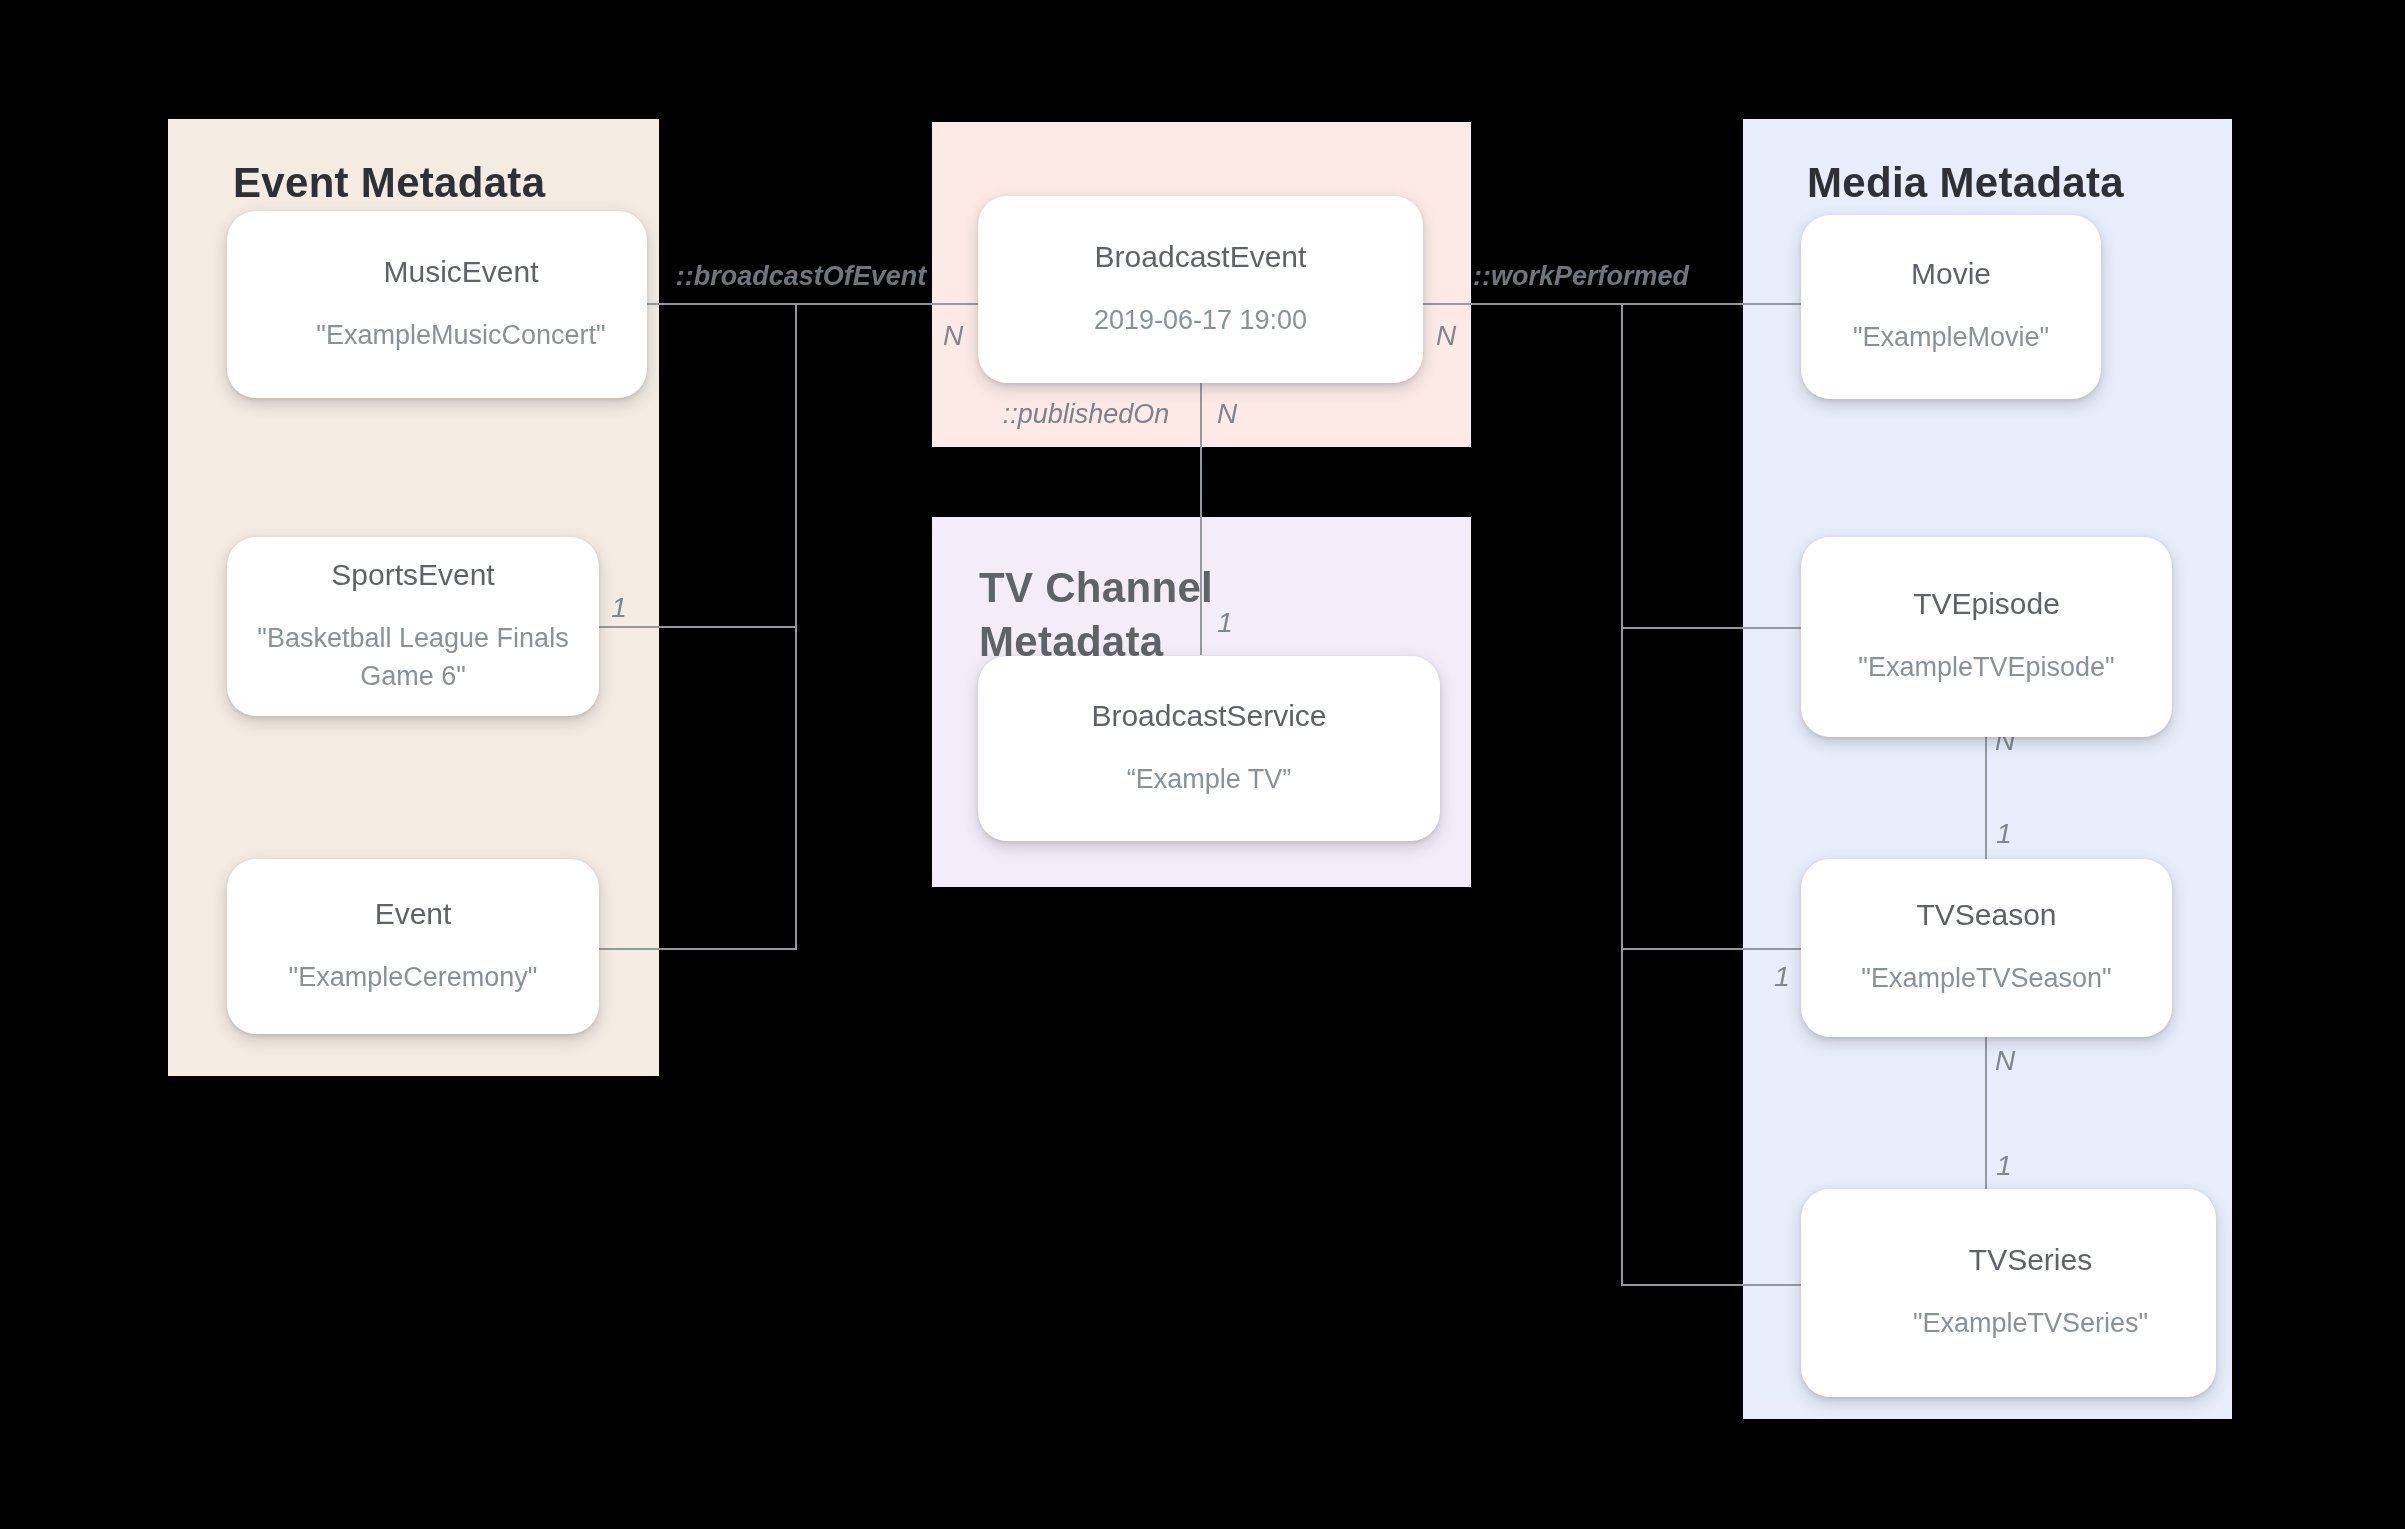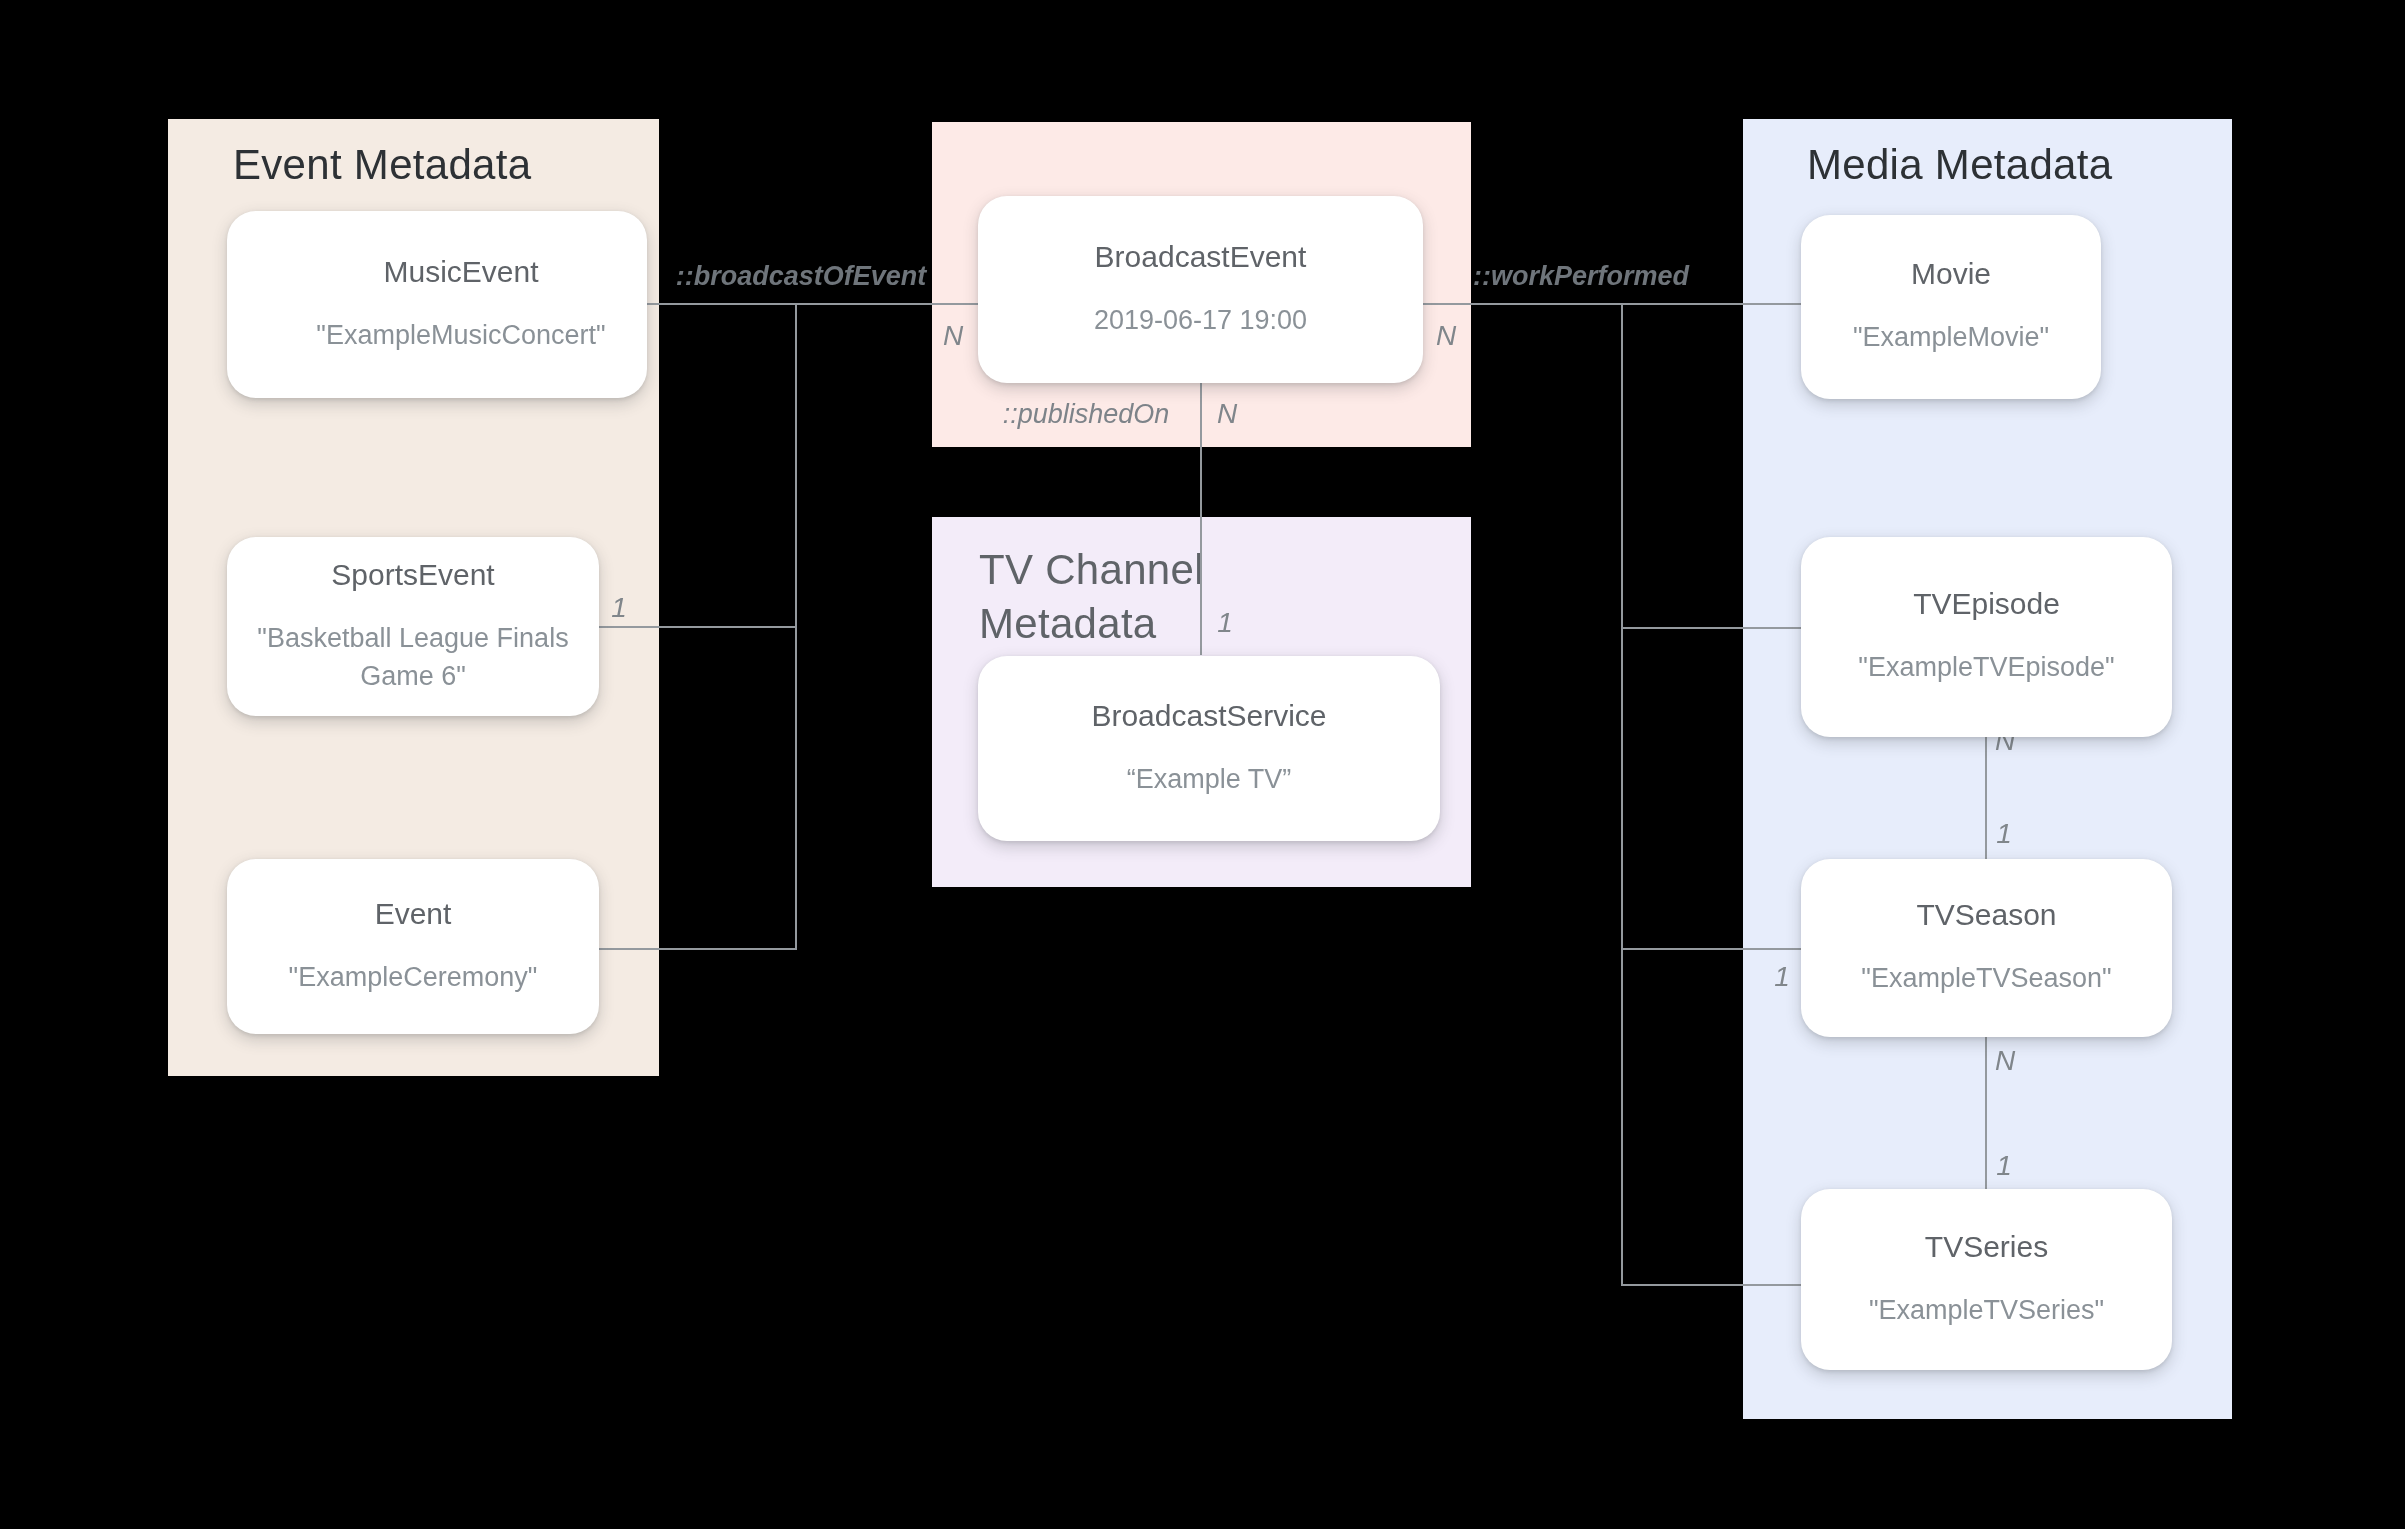--- a/index.html
+++ b/index.html
@@ -2,22 +2,22 @@
 <html><head>
 <meta charset="utf-8">
 <style>
   html,body { margin:0; padding:0; background:#000; }
   .stage {
     position:relative; width:2405px; height:1529px; background:#000000;
     font-family:"Liberation Sans", sans-serif; overflow:hidden;
   }
   .panel { position:absolute; }
   .panel-title {
-    position:absolute; font-size:42px; font-weight:400; line-height:1.28;
-    color:#2d3135; letter-spacing:0.3px;
+    position:absolute; font-size:42px; font-weight:700; line-height:1.28;
+    color:#2d3135; letter-spacing:0.3px;margin-top:18px;
   }
   .card {
     position:absolute; background:#ffffff; border-radius:29px;
     box-shadow:0 5.7px 15.3px rgba(60,64,67,0.22), 0 1.9px 3.8px rgba(60,64,67,0.12);
     display:flex; flex-direction:column; align-items:center; justify-content:center;
     gap:29px; text-align:center;
   }
   .card-title { font-size:30px; color:#5f6368; line-height:1.1; }
   .card-value { font-size:27px; color:#8a9197; line-height:1.4; max-width:330px; }
   .h-line { position:absolute; height:1.9px; background:#94999e; }
@@ -119,19 +119,19 @@
   <div class="card" style="left:1801px; top:537px; width:371px; height:200px;">
     <div class="card-title">TVEpisode</div>
     <div class="card-value">"ExampleTVEpisode"</div>
   </div>
 
   <div class="card" style="left:1801px; top:859px; width:371px; height:178px;">
     <div class="card-title">TVSeason</div>
     <div class="card-value">"ExampleTVSeason"</div>
   </div>
 
-  <div class="card" style="left:1801px; top:1189px; width:371px; height:181px;">
+  <div class="card" style="left:1801px; top:1189px; width:371px; height:208px;padding-left:44px;">
     <div class="card-title">TVSeries</div>
     <div class="card-value">"ExampleTVSeries"</div>
   </div>
 
 </div>
 
 
 </body></html>

